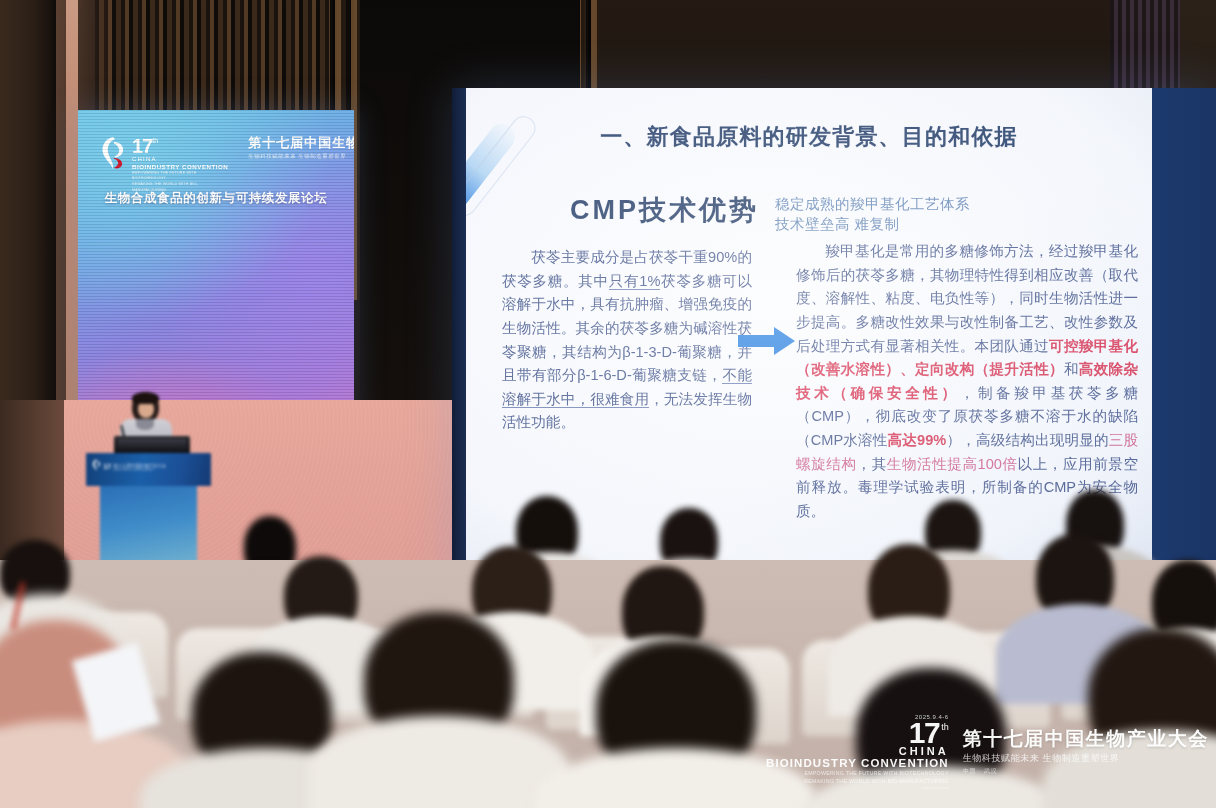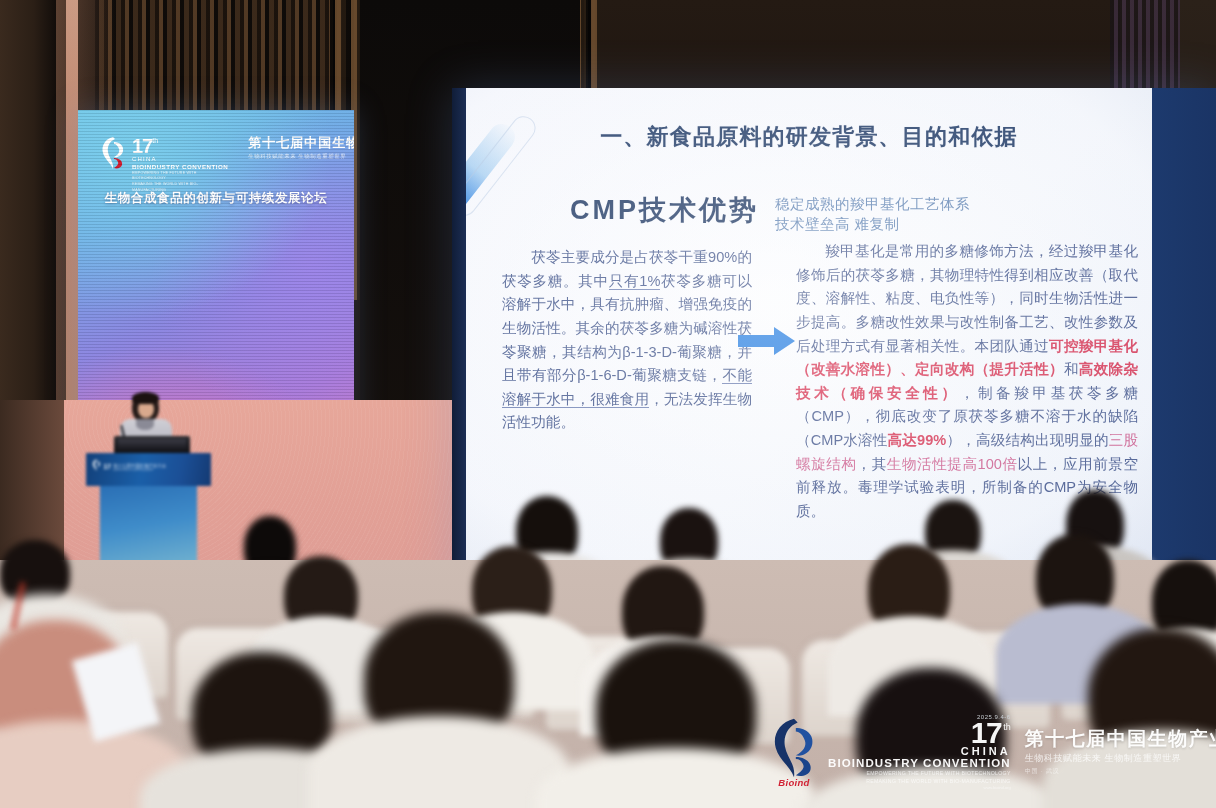--- a/index.html
+++ b/index.html
@@ -460,28 +460,20 @@
   <div class="head blur-hi" style="left:856px;top:668px;width:150px;height:136px;background:#171010;"></div>
   <div class="shoulder blur-hi" style="left:800px;top:766px;width:268px;height:100px;background:#ece9e3;"></div>
 
   <div class="head blur-hi" style="left:1088px;top:628px;width:148px;height:140px;background:#221711;"></div>
   <div class="shoulder blur-hi" style="left:1042px;top:730px;width:240px;height:110px;background:#e3dfd8;"></div>
 
   <div class="paper blur" style="left:82px;top:650px;width:68px;height:84px;transform:rotate(-16deg);"></div>
   <div class="blur" style="position:absolute;left:16px;top:582px;width:4px;height:48px;background:#c0392b;transform:rotate(12deg);"></div>
 
   <div id="watermark">
-    <div class="wm-mark">
-      <svg width="56" height="62" viewBox="0 0 26 34">
-        <path d="M13 1 C5 3 1 10 3 17 C5 24 11 27 13 33 C14 26 9 22 8 16 C7 10 10 5 15 3 Z" fill="#102e66"></path>
-        <path d="M14 6 C20 6 24 10 23 15 C22 20 17 22 14 21 C18 19 20 16 19 13 C18 10 16 8 14 8 Z" fill="#1b4ea0"></path>
-        <path d="M14 22 C19 22 23 25 22 29 C21 32 17 33 14 32 C17 30 19 28 18 26 C17 24 16 23 14 23 Z" fill="#14408a"></path>
-      </svg>
-      <div class="bioind-txt" style="text-align:center;margin-top:-6px">Bioind</div>
-    </div>
 
     <div class="wm-block" style="align-items:flex-end">
       <div class="wm-date">2025.9.4-6</div>
       <div class="wm-17row">
         <span class="wm-17">17</span>
         <span class="wm-th">th</span>
       </div>
       <div class="wm-china">CHINA</div>
       <div class="wm-conv">BIOINDUSTRY CONVENTION</div>
       <div class="wm-eng">EMPOWERING THE FUTURE WITH BIOTECHNOLOGY</div>

